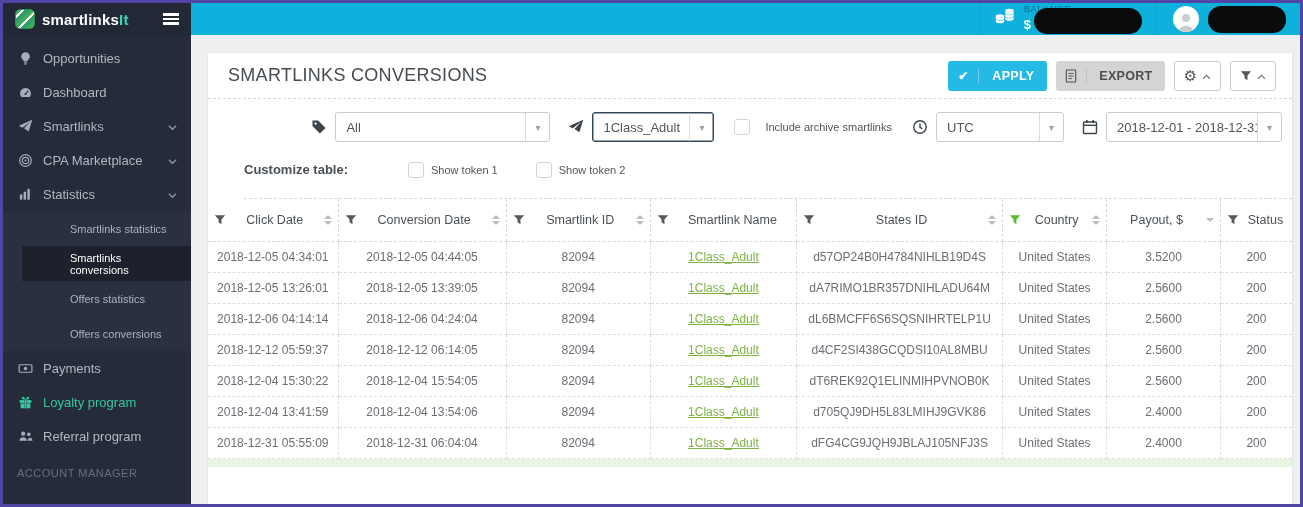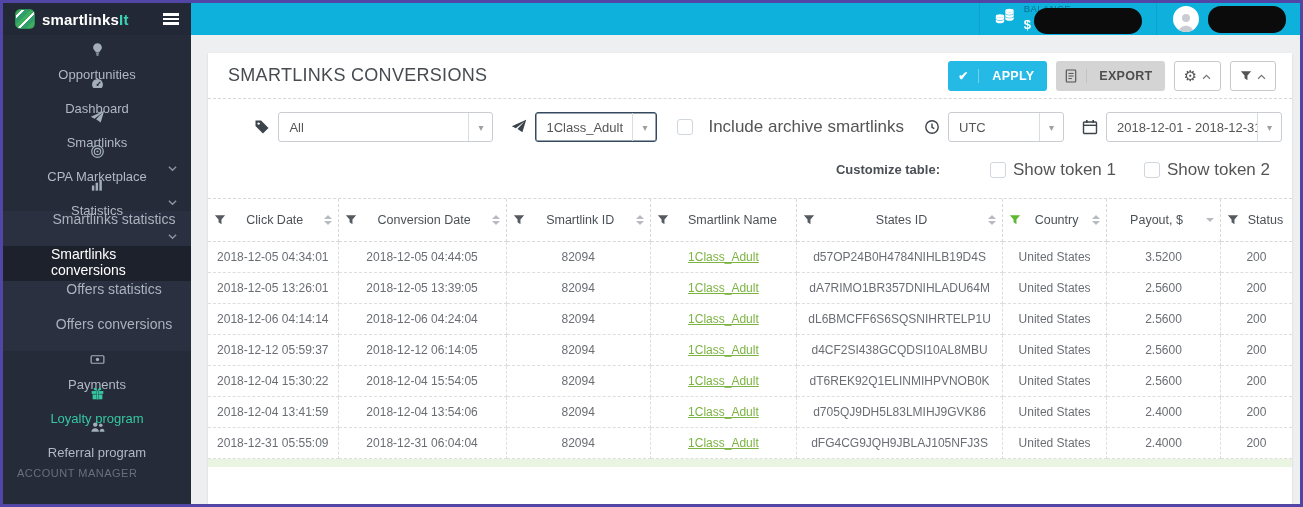--- a/index.html
+++ b/index.html
@@ -12,28 +12,28 @@
   .logo-bar { height:32px; display:flex; align-items:center; gap:7px; padding:0 12px; background:#222835; }
   .logo-mark { width:20px; height:20px; border-radius:5px; flex:0 0 auto;
                background:repeating-linear-gradient(135deg,#3fae5d 0 4px,#ffffff 4px 6px,#2f9e6b 6px 10px);
                border:1px solid #2e8f55; }
   .logo-text { font-size:15px; font-weight:bold; color:#ffffff; letter-spacing:.2px; }
   .logo-text .accent { color:#3bd2b5; }
   .burger { margin-left:auto; display:flex; flex-direction:column; gap:2px; cursor:pointer; }
   .burger i { display:block; width:16px; height:2.5px; background:#fff; }
   nav.menu { padding-top:6px; }
   .nav-item { display:flex; align-items:center; gap:10px; height:34px; padding:0 14px;
-              color:#b0b9c4; font-size:13px; cursor:pointer; text-decoration:none;flex-direction:column; }
+              color:#b0b9c4; font-size:13px; cursor:pointer; text-decoration:none; }
   .nav-ic { width:16px; height:16px; flex:0 0 auto; display:flex; align-items:center; justify-content:center; }
   .nav-ic svg { width:15px; height:15px; fill:#a3aeba; stroke:none; }
   .nav-ic svg .st { fill:none; stroke:#a3aeba; stroke-width:1.3; }
   .nav-caret { margin-left:auto; }
   .nav-caret svg { width:9px; height:7px; fill:none; stroke:#8b97a6; stroke-width:1.5; }
   .subnav { background:#2b3040; }
-  .subnav .nav-item { padding-left:48px; height:35px; font-size:14px; color:#a9b2bd; }
+  .subnav .nav-item { padding-left:48px; height:35px; font-size:11px; color:#a9b2bd;margin-left:19px; }
   .subnav .nav-item.active { background:#1d212b; color:#ffffff; }
   .nav-item.loyalty, .nav-item.loyalty .lbl { color:#36c7a1; }
   .nav-item.loyalty svg { fill:#36c7a1; }
   .section-hd { padding:14px 14px 6px; font-size:11px; color:#67707f; letter-spacing:.5px; }
 
   
   .topbar { position:absolute; left:188px; right:0; top:0; height:32px; background:#0db1db;
             display:flex; align-items:center; justify-content:flex-end; }
   .tb-balance { display:flex; align-items:center; gap:8px; padding:0 14px; height:32px;
                 border-left:1px solid rgba(0,0,0,.07); cursor:pointer; }
@@ -74,29 +74,29 @@
              padding:13px 10px 13px 0; height:56px; }
   .f-ic { display:flex; margin-left:10px; }
   .f-ic svg { width:16px; height:16px; fill:#3c434b; }
   .f-ic svg .st { fill:none; stroke:#3c434b; stroke-width:1.4; }
   .select { display:flex; align-items:center; height:30px; background:#fff; border:1px solid #c9cdd1;
             border-radius:3px; font-size:13px; color:#555; cursor:pointer; }
   .select .val { flex:1; padding:0 10px; white-space:nowrap; overflow:hidden; }
   .select .dd { width:24px; align-self:stretch; display:flex; align-items:center; justify-content:center;
                 border-left:1px solid #dadde0; color:#9aa0a6; font-size:10px; }
   .select.focused { border:1px solid #34495e; box-shadow:0 0 0 .5px #34495e inset; }
-  .w-all { width:215px; } .w-sl { width:122px; } .w-tz { width:116px; } .w-dr { width:176px; }
+  .w-all { width:215px; } .w-sl { width:122px; } .w-tz { width:128px; } .w-dr { width:176px; }
   .chk { width:16px; height:16px; border:1px solid #cfd6dd; border-radius:3px; background:#fff;
          flex:0 0 auto; cursor:pointer; }
-  .chk-lbl { font-size:17px; color:#555; margin-left:7px; white-space:nowrap; }
+  .chk-lbl { font-size:11px; color:#555; margin-left:7px; white-space:nowrap; }
   .gap-l { margin-left:12px; }
 
   
-  .customize { display:flex; align-items:center; justify-content:flex-end; gap:0;
-               padding:0 22px 14px 0; border-bottom:1px dashed #d8d8d8; height:44px; }
+  .customize { display:flex; align-items:center; gap:10px;
+               padding:0 22px 14px 0; border-bottom:1px dashed #d8d8d8; height:44px;margin-left:36px; }
   .cust-lbl { font-size:13px; font-weight:bold; color:#4a4f55; margin-right:22px; }
   .cust-item { display:flex; align-items:center; margin-left:28px; }
 
   
   table.grid { width:100%; border-collapse:collapse; table-layout:fixed; }
   .grid th { height:42px; border-right:1px dashed #d8d8d8; border-bottom:1px dashed #d8d8d8;
              font-size:12.5px; color:#4b5157; padding:0 6px; }
   .grid th:last-child, .grid td:last-child { border-right:none; }
   .th-in { display:flex; align-items:center; gap:6px; }
   .th-lbl { flex:1; text-align:center; font-weight:normal; }

